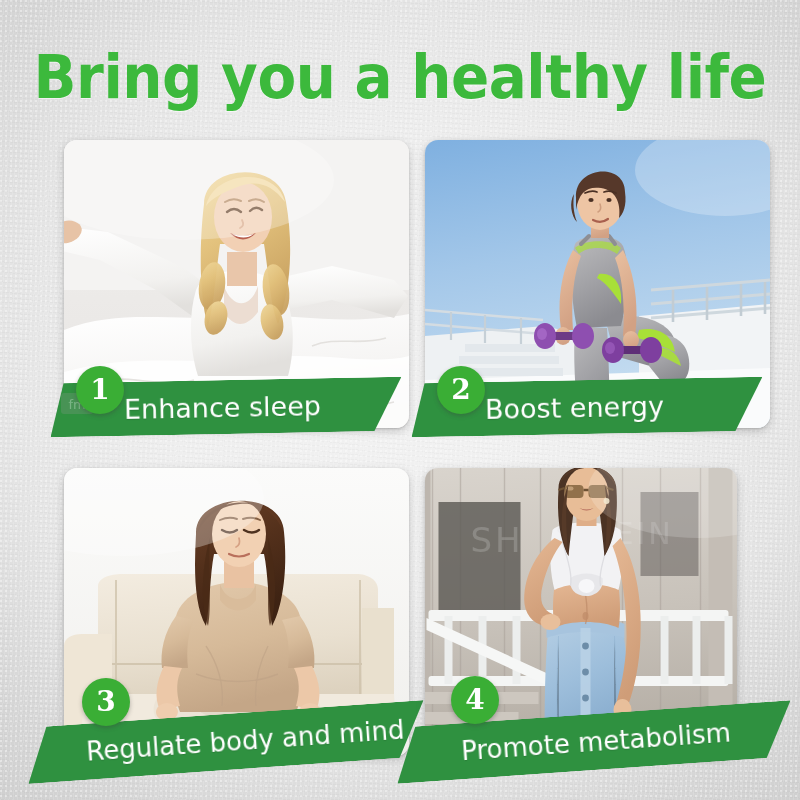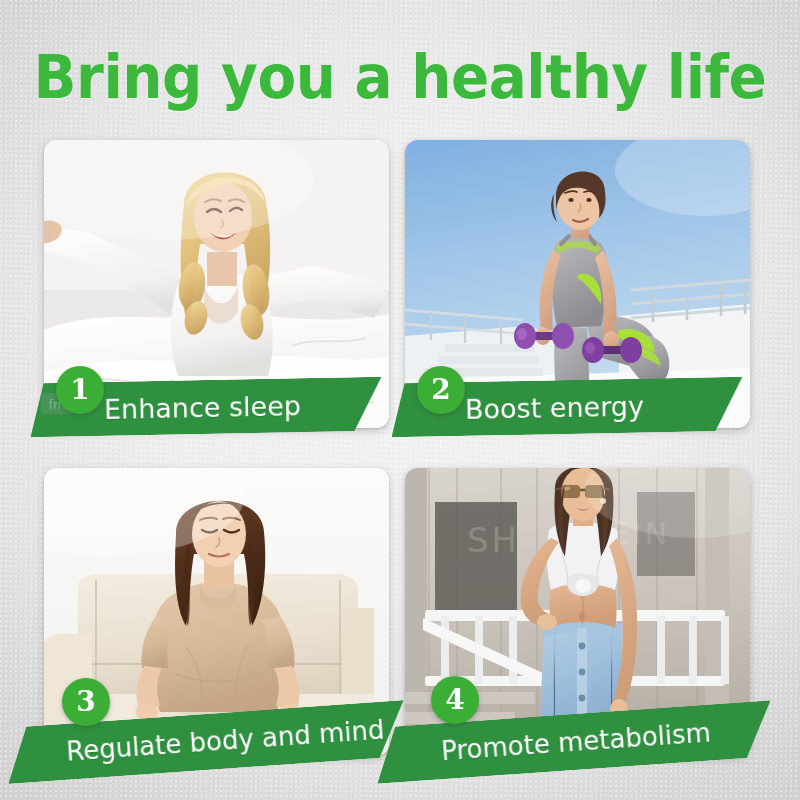--- a/index.html
+++ b/index.html
@@ -52,21 +52,21 @@
     letter-spacing:-0.5px;
     color:#3cb93c;
     transform:scaleX(.94);
     text-shadow:0 1px 0 rgba(255,255,255,.55);
     white-space:nowrap;
   }
 
   
   #cards{
     position:absolute;
-    left:44px; top:140px;
+    left:64px; top:140px;
     width:706px; height:620px;
   }
   .card{
     position:absolute;
     border-radius:13px;
     background:#efefef;
     box-shadow:
       0 3px 9px rgba(90,90,90,.30),
       0 1px 2px rgba(90,90,90,.22);
     overflow:visible;
@@ -75,21 +75,21 @@
     position:absolute; inset:0;
     border-radius:13px;
     overflow:hidden;
   }
   .card-photo > svg{ display:block; width:100%; height:100%; }
 
   
   #card-1{ left:0px;   top:0px;   width:345px; height:288px; }
   #card-2{ left:361px; top:0px;   width:345px; height:288px; }
   #card-3{ left:0px;   top:328px; width:345px; height:288px; }
-  #card-4{ left:361px; top:328px; width:345px; height:288px; }
+  #card-4{ left:361px; top:328px; width:312px; height:288px; }
 
   
   .banner{
     position:absolute;
     height:54px;
     background:#2f9140;
     display:flex;
     align-items:center;
     filter:drop-shadow(0 2px 3px rgba(70,70,70,.35));
   }

